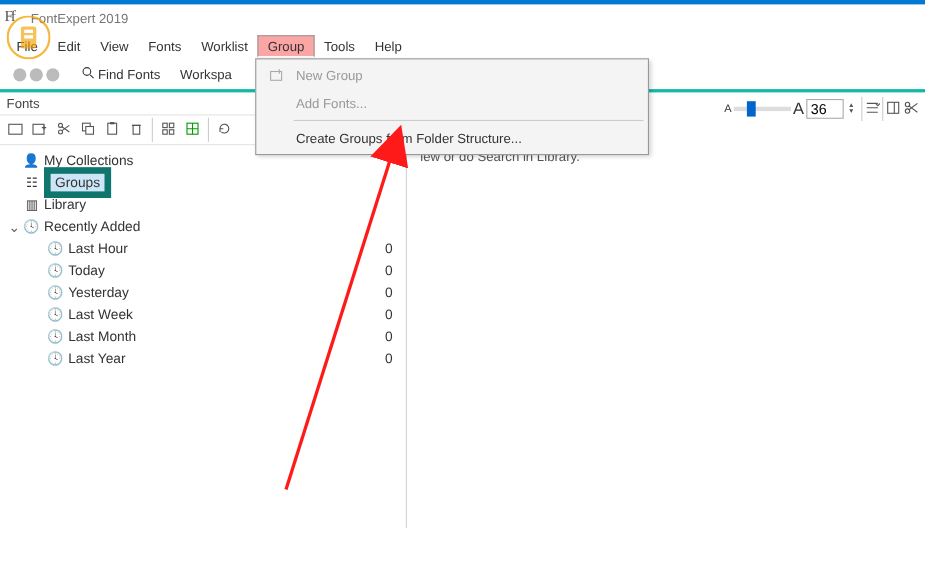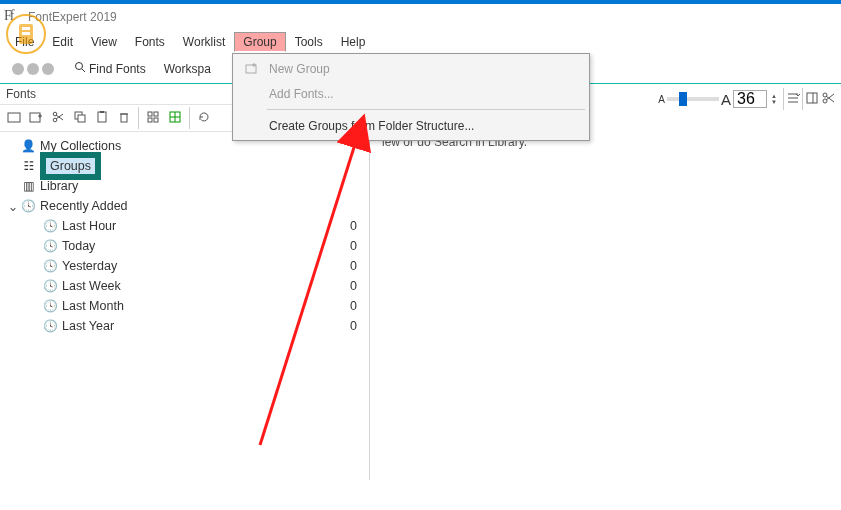--- a/index.html
+++ b/index.html
@@ -76,21 +76,21 @@
   }
   .dropdown .row.disabled { color: #999; }
   .dropdown hr {
     border: none; border-top: 1px solid #ccc;
     margin: 3px 2px 3px 32px;
   }
   .toolbar2 {
     height: 30px;
     display: flex; align-items: center;
     padding-left: 4px;
-    border-bottom: 1px solid #14b8a6;
+    border-bottom: 3px solid #14b8a6;
   }
   .toolbar2 .tb {
     padding: 2px 6px;
     margin-right: 6px;
     color: #333;
     display:flex; align-items:center; gap:3px;
   }
   .right-toolbar {
     height: 30px;
     display:flex; align-items:center;
@@ -98,21 +98,21 @@
     top: 84px; left:530px; right:0;
     padding-right:6px;
     gap:2px;
   }
   .fontsize-box { 
     display:flex; align-items:center; gap:4px;
   }
   .fontsize-input {
     width: 34px; height:18px;
     border:1px solid #aaa;
-    font-size:16px;
+    font-size:13px;
     padding:0 3px;
     background:#fff;
   }
   .small-arrows { width:10px; display:flex; flex-direction:column; }
   .small-arrows span { font-size:6px; line-height:6px; color:#555; }
   .slider {
     width:52px; height:4px; background:#ddd; position:relative;
   }
   .slider .thumb {
     position:absolute; top:-5px; left:12px;

